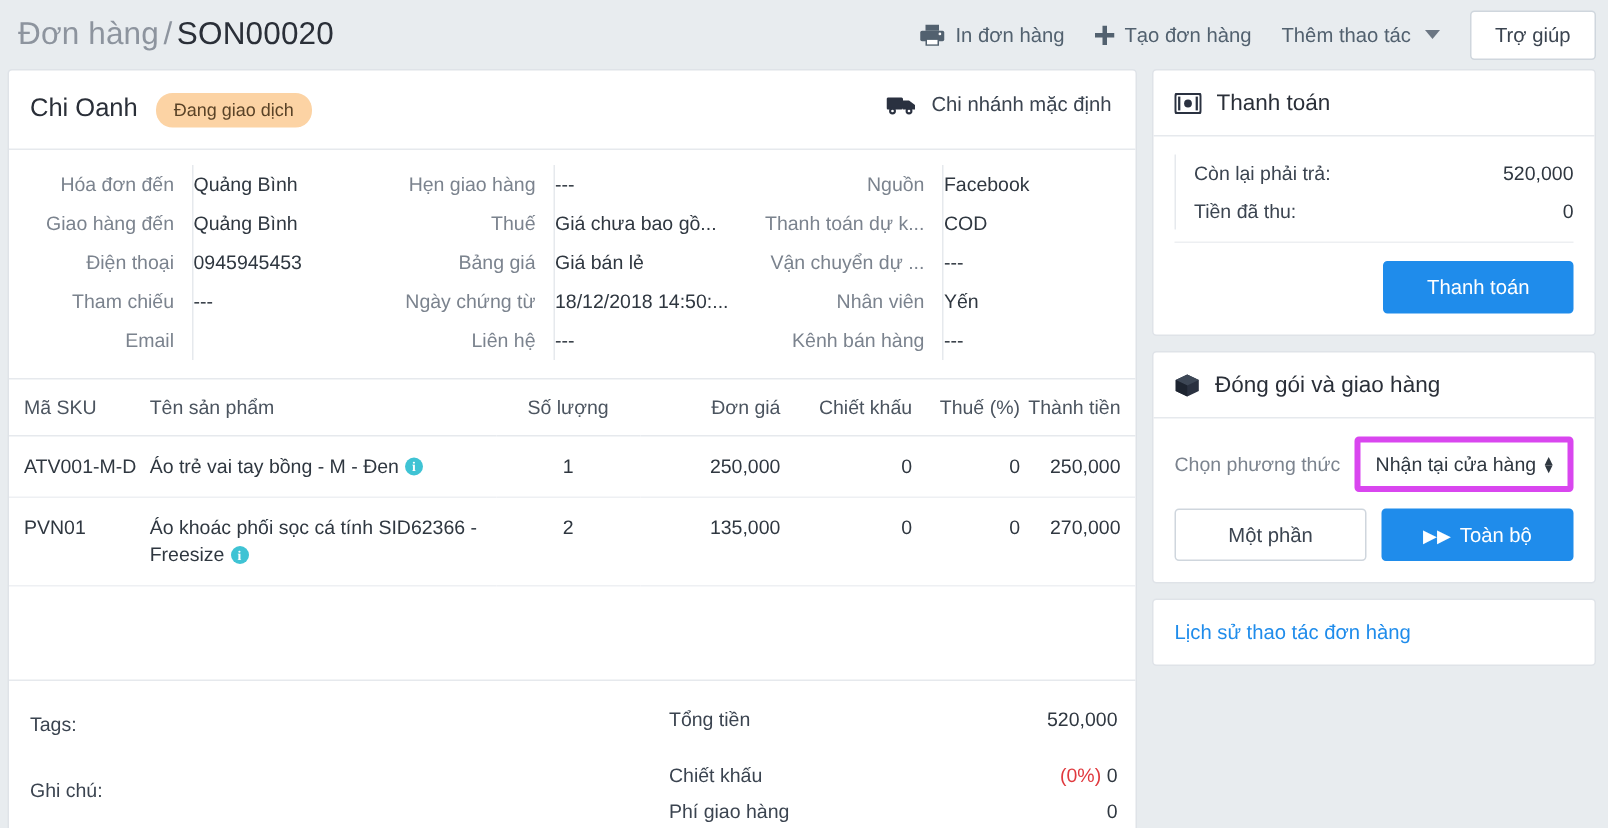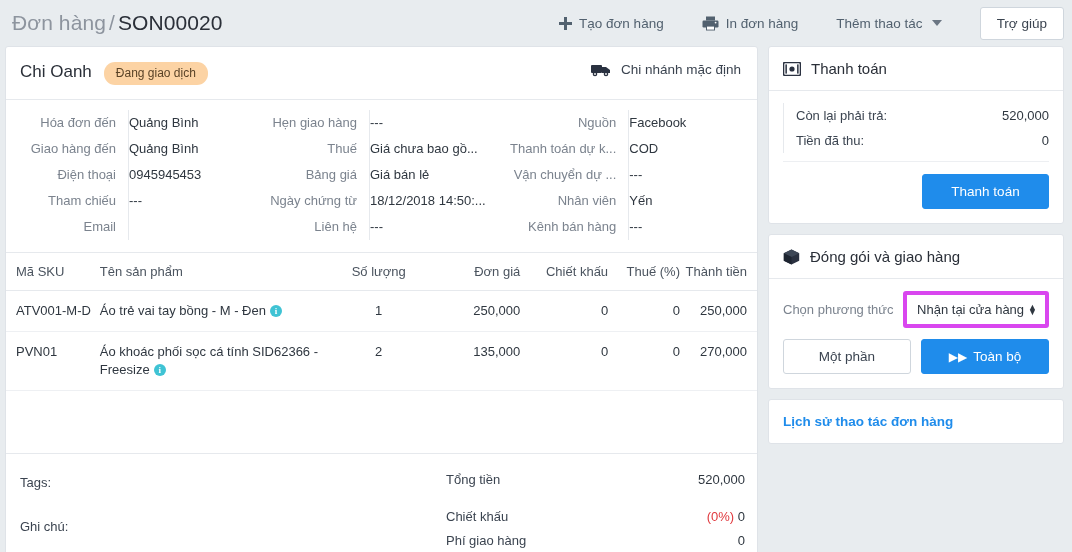--- a/index.html
+++ b/index.html
@@ -16,21 +16,20 @@
     overflow: hidden;
   }
 
   
   .topbar {
     height: 46px;
     display: flex;
     align-items: center;
     padding: 0 8px 0 12px;
     background: #e8ecef;
-    gap: 18px;
   }
   .breadcrumb {
     font-size: 21px;
     font-weight: 400;
     letter-spacing: .1px;
     white-space: nowrap;
   }
   .bc-parent { color: #8d949e; }
   .bc-sep { color: #8d949e; padding: 0 3px; }
   .bc-current { color: #2a2f38; }
@@ -304,54 +303,53 @@
   .ship-btns .btn { flex: 1 1 50%; }
   .dblarrow { margin-right: 6px; font-size: 12px; }
 
   .hist-card { padding: 14px 14px; }
   .hist-link {
     color: #1f8ceb;
     font-size: 13.5px;
     cursor: pointer;
     text-decoration: none;
     white-space: nowrap;
-    font-weight: bold;
   }
 </style>
 </head>
 <body>
 
 <div class="topbar">
   <div class="breadcrumb">
     <span class="bc-parent">Đơn hàng</span><span class="bc-sep">/</span><span class="bc-current">SON00020</span>
   </div>
 
   <div class="topbar-spacer"></div>
-
-  <div class="tb-action">
-    <span class="ico">
-      <svg width="13" height="13" viewBox="0 0 13 13">
-          <rect x="5" y="0" width="3" height="13" fill="#52616f"></rect>
-          <rect x="0" y="5" width="13" height="3" fill="#52616f"></rect>
-        </svg>
-    </span>
-    <span>Tạo đơn hàng</span>
-  </div>
 
   <div class="tb-action">
     <span class="ico">
       <svg width="17" height="15" viewBox="0 0 17 15">
           <rect x="4" y="0.5" width="9" height="4" fill="#52616f"></rect>
           <rect x="0.5" y="4.5" width="16" height="7" rx="1.2" fill="#52616f"></rect>
           <rect x="4" y="9.5" width="9" height="5" fill="#52616f"></rect>
           <rect x="5" y="10.6" width="7" height="3" fill="#fff"></rect>
           <circle cx="13.6" cy="6.6" r="0.9" fill="#fff"></circle>
         </svg>
     </span>
     <span>In đơn hàng</span>
+  </div>
+
+  <div class="tb-action">
+    <span class="ico">
+      <svg width="13" height="13" viewBox="0 0 13 13">
+          <rect x="5" y="0" width="3" height="13" fill="#52616f"></rect>
+          <rect x="0" y="5" width="13" height="3" fill="#52616f"></rect>
+        </svg>
+    </span>
+    <span>Tạo đơn hàng</span>
   </div>
 
   <div class="tb-action">
     <span>Thêm thao tác</span>
     <span class="caret-down"></span>
   </div>
 
   <button class="help-btn">Trợ giúp</button>
 </div>
 

